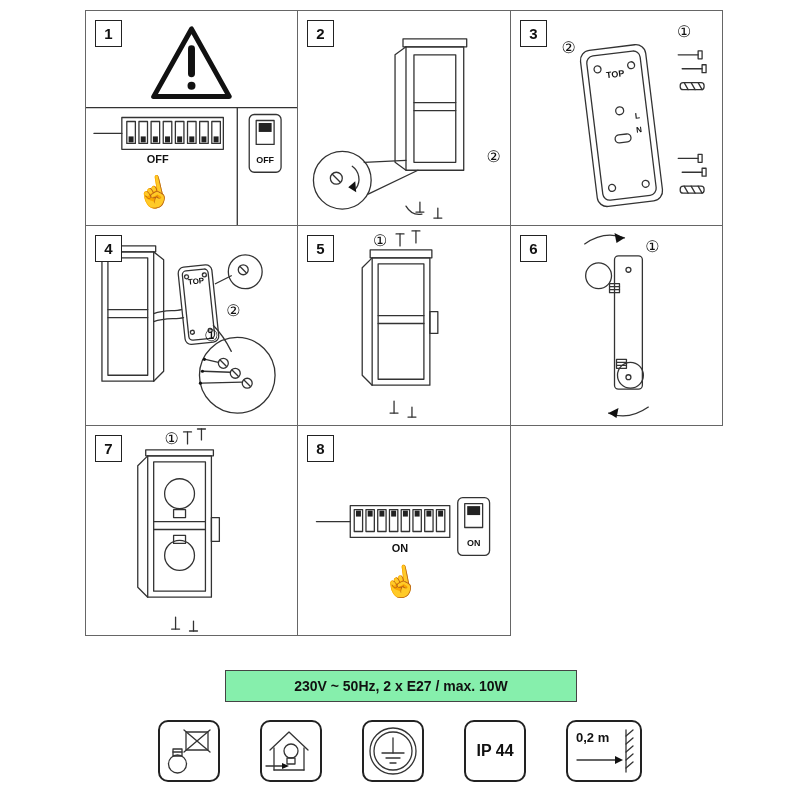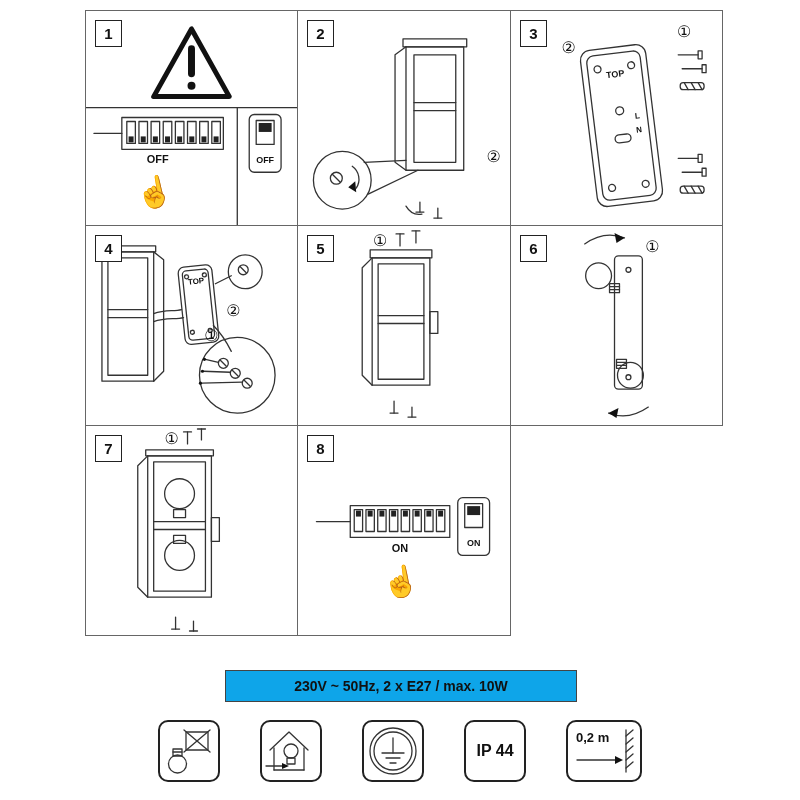--- a/index.html
+++ b/index.html
@@ -19,21 +19,21 @@
   .thick{fill:none;stroke:#111;stroke-width:5;stroke-linejoin:round;}
   .fillb{fill:#111;stroke:none;}
   .nub{fill:#222;stroke:none;}
   text{font-family:"Liberation Sans",sans-serif;fill:#111;stroke:none;}
   .lbl{font-size:11px;font-weight:bold;}
   .lbl-s{font-size:9px;font-weight:bold;}
   .lbl-xs{font-size:8px;font-weight:bold;}
   .circ{font-size:16px;}
   .hand{font-size:30px;}
   .spec{position:absolute;left:225px;top:670px;width:350px;height:30px;border:1.3px solid #444;
-        display:flex;align-items:center;justify-content:center;font-weight:bold;font-size:14px;background:#0ea5e9;}
+        display:flex;align-items:center;justify-content:center;font-weight:bold;font-size:14px;background:#86efac;}
   .icons{position:absolute;left:0;top:720px;width:800px;display:flex;justify-content:center;gap:40px;align-items:flex-start;}
   .icon-box{width:58px;height:58px;border:2px solid #222;border-radius:10px;position:relative;
             display:flex;align-items:center;justify-content:center;background:#fff;}
   .icon-box.wide{width:72px;align-items:flex-end;}
   .icon-box svg{width:100%;height:100%;}
   .ip{font-size:16px;font-weight:bold;}
   .dist{font-size:13px;font-weight:bold;}
 </style>
 </head>
 <body>

